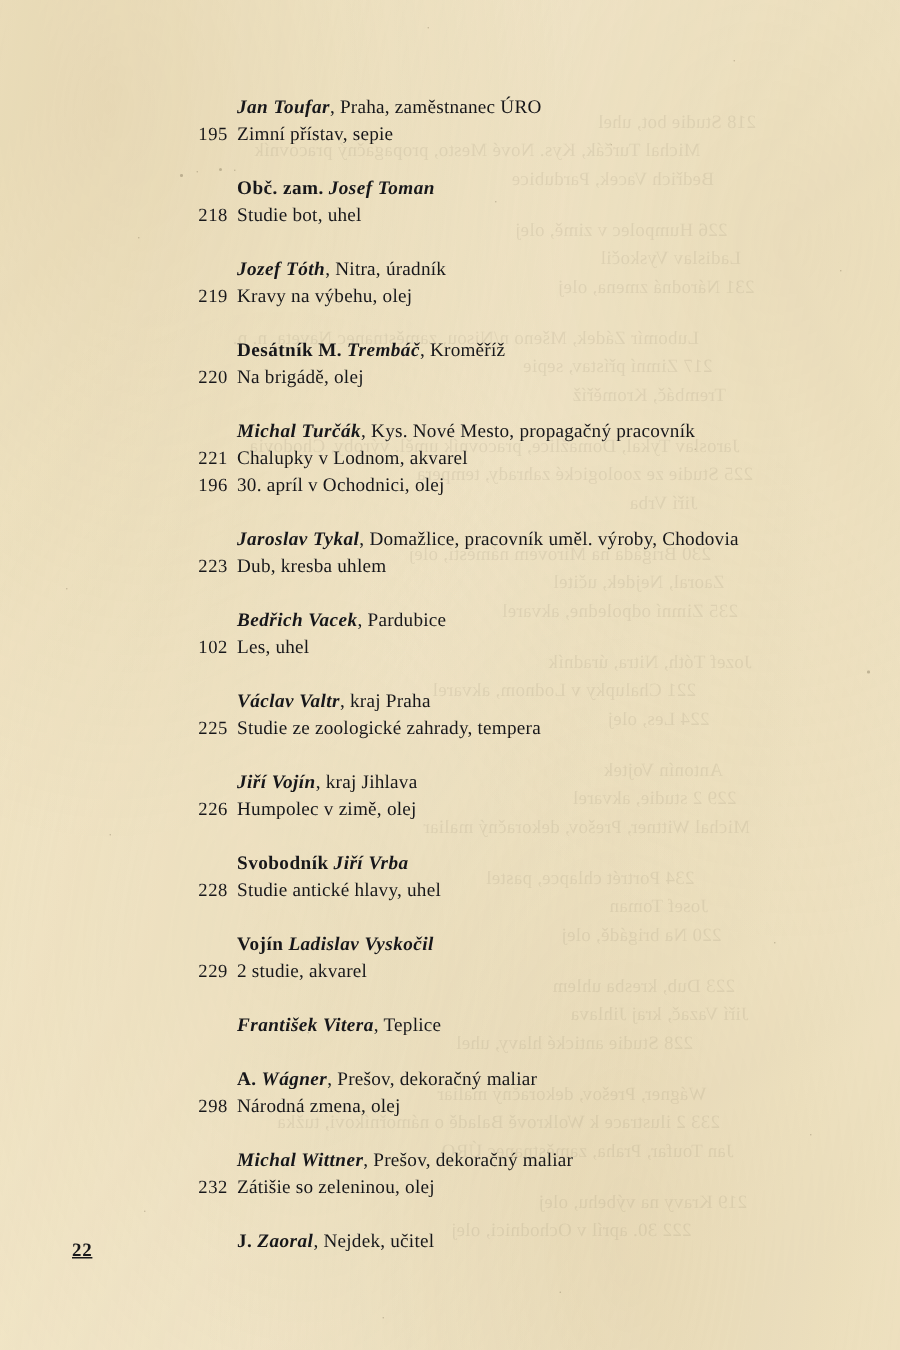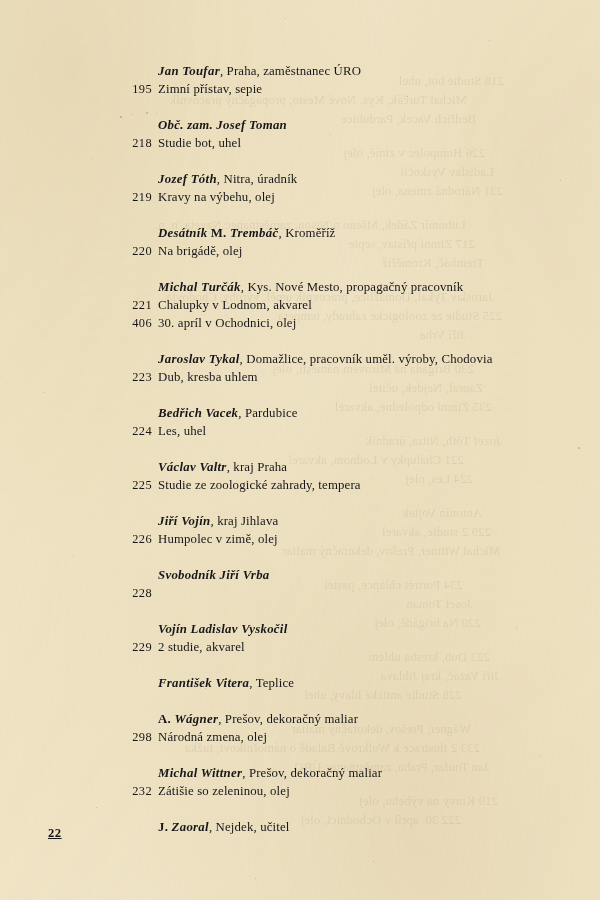--- a/index.html
+++ b/index.html
@@ -65,21 +65,20 @@
     line-height: 18px;
     white-space: nowrap;
     letter-spacing: .15px;
   }
   .heading .artist {
     font-style: italic;
     font-weight: 600;
     letter-spacing: .3px;
   }
   .heading .rank {
-    font-style: italic;
     font-weight: 600;
     letter-spacing: .3px;
   }
   .heading .initial {
     font-style: normal;
     font-weight: 600;
     letter-spacing: .3px;
   }
   .heading .detail {
     font-style: normal;
@@ -195,35 +194,35 @@
           <span class="title">Na brigádě, olej</span>
         </div>
       </div>
       <div class="group">
         <div class="heading"><span class="artist">Michal Turčák</span><span class="detail">, Kys. Nové Mesto, propagačný pracovník</span></div>
         <div class="entry">
           <span class="num">221</span>
           <span class="title">Chalupky v Lodnom, akvarel</span>
         </div>
         <div class="entry">
-          <span class="num">406</span>
+          <span class="num">196</span>
           <span class="title">30. apríl v Ochodnici, olej</span>
         </div>
       </div>
       <div class="group">
         <div class="heading"><span class="artist">Jaroslav Tykal</span><span class="detail">, Domažlice, pracovník uměl. výroby, Chodovia</span></div>
         <div class="entry">
           <span class="num">223</span>
           <span class="title">Dub, kresba uhlem</span>
         </div>
       </div>
       <div class="group">
         <div class="heading"><span class="artist">Bedřich Vacek</span><span class="detail">, Pardubice</span></div>
         <div class="entry">
-          <span class="num">224</span>
+          <span class="num">102</span>
           <span class="title">Les, uhel</span>
         </div>
       </div>
       <div class="group">
         <div class="heading"><span class="artist">Václav Valtr</span><span class="detail">, kraj Praha</span></div>
         <div class="entry">
           <span class="num">225</span>
           <span class="title">Studie ze zoologické zahrady, tempera</span>
         </div>
       </div>
@@ -231,20 +230,21 @@
         <div class="heading"><span class="artist">Jiří Vojín</span><span class="detail">, kraj Jihlava</span></div>
         <div class="entry">
           <span class="num">226</span>
           <span class="title">Humpolec v zimě, olej</span>
         </div>
       </div>
       <div class="group">
         <div class="heading"><span class="rank">Svobodník</span> <span class="artist">Jiří Vrba</span></div>
         <div class="entry">
           <span class="num">228</span>
+          <span class="title">Studie antické hlavy, uhel</span>
         </div>
       </div>
       <div class="group">
         <div class="heading"><span class="rank">Vojín</span> <span class="artist">Ladislav Vyskočil</span></div>
         <div class="entry">
           <span class="num">229</span>
           <span class="title">2 studie, akvarel</span>
         </div>
       </div>
       <div class="group">

